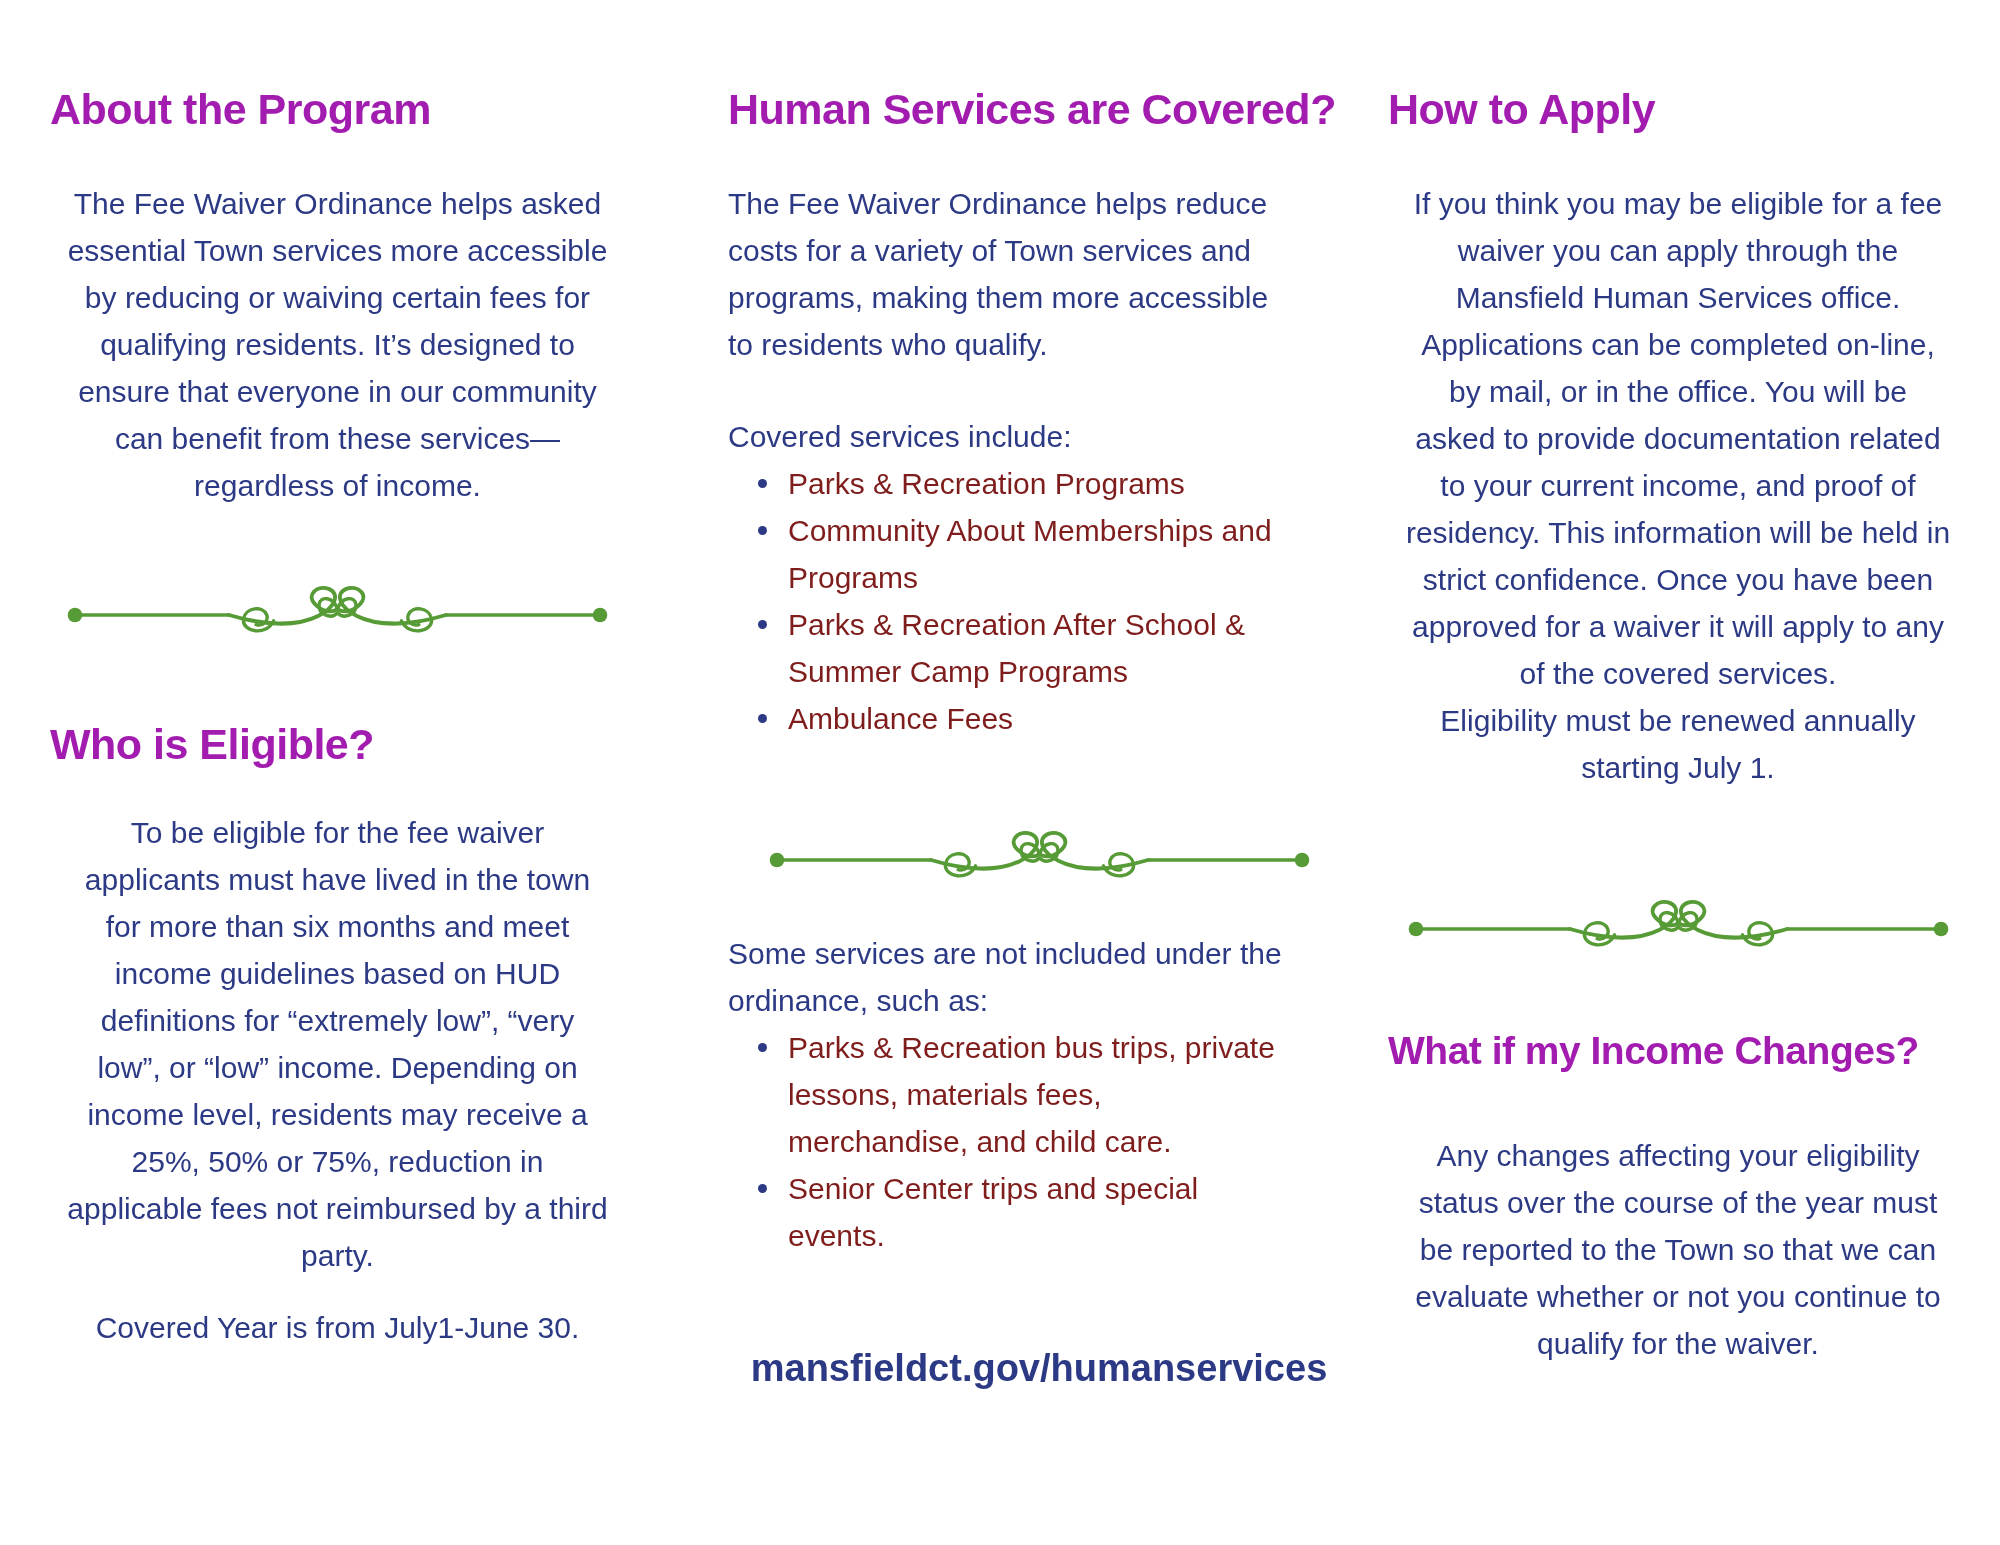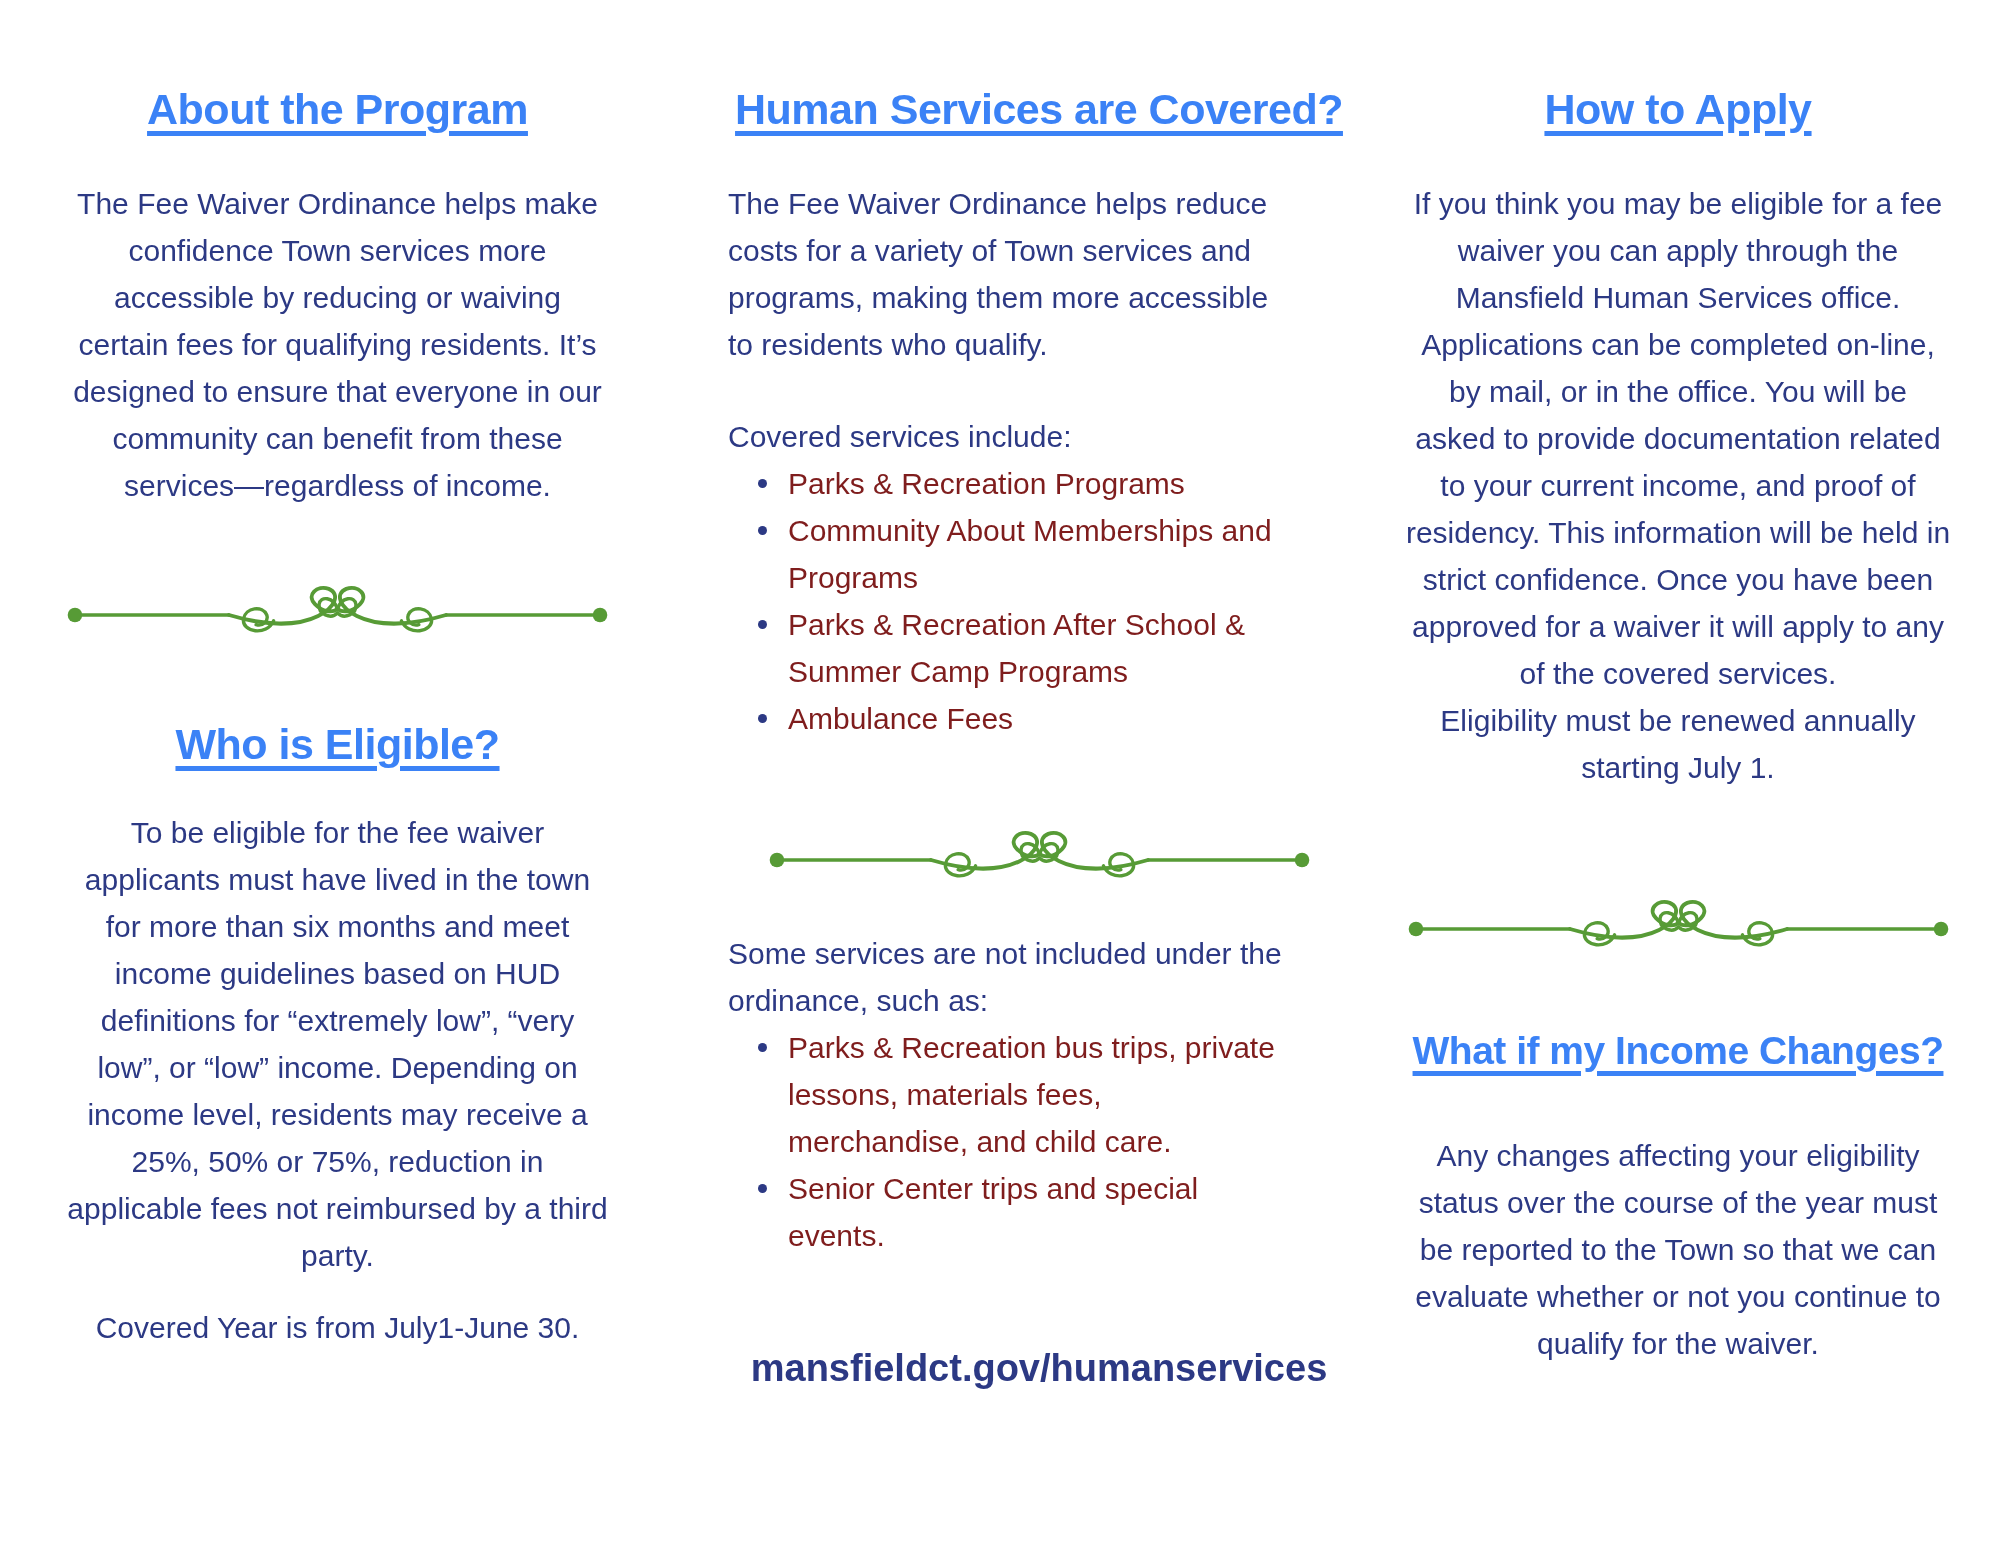--- a/index.html
+++ b/index.html
@@ -7,22 +7,22 @@
     position:relative; width:2000px; height:1545px; background:#ffffff;
     font-family:"Liberation Sans","DejaVu Sans",sans-serif; overflow:hidden;
   }
   .col { position:absolute; top:0; }
   .col1 { left:50px;  width:575px; }
   .col2 { left:728px; width:622px; }
   .col3 { left:1388px; width:580px; }
 
   h2.sec {
     margin:0; font-size:43px; line-height:54px; font-weight:bold;
-    color:#3b82f6; text-align:center; letter-spacing:-0.5px; white-space:nowrap;
-    text-decoration:underline; text-decoration-thickness:5px; text-underline-offset:7px;
+    color:#a21caf; letter-spacing:-0.5px; white-space:nowrap;
+    text-decoration-thickness:5px; text-underline-offset:7px;
   }
   .col3 h2.income { font-size:39px; line-height:49px; }
 
   .para { margin:0 auto; font-size:30px; line-height:47px; color:#2c3984; width:545px; }
   .center { text-align:center; }
   .left   { text-align:left; }
   .col2 .para { margin:0; width:560px; }
 
   .lead { width:560px; }
 
@@ -78,21 +78,21 @@
       <path d="M280,26 C276,13 262,12 261,21 C260,31 273,37 280,30" stroke-width="3.5"></path>
     </g>
   </defs>
 </svg>
 
 <div class="page">
 
   <div class="col col1">
     <h2 class="sec h-about">About the Program</h2>
 
-    <p class="para center p-about">The Fee Waiver Ordinance helps make confidence Town services more accessible by reducing or waiving certain fees for qualifying residents. It’s designed to ensure that everyone in our community can benefit from these services—regardless of income.</p>
+    <p class="para center p-about">The Fee Waiver Ordinance helps asked essential Town services more accessible by reducing or waiving certain fees for qualifying residents. It’s designed to ensure that everyone in our community can benefit from these services—regardless of income.</p>
 
     <svg class="flourish d1" viewBox="0 0 560 64">
       <use href="#fl-half"></use>
       <use href="#fl-half" transform="translate(560,0) scale(-1,1)"></use>
     </svg>
 
     <h2 class="sec h-eligible">Who is Eligible?</h2>
 
     <p class="para center p-eligible">To be eligible for the fee waiver applicants must have lived in the town for more than six months and meet income guidelines based on HUD definitions for “extremely low”, “very low”, or “low” income. Depending on income level, residents may receive a 25%, 50% or 75%, reduction in applicable fees not reimbursed by a third party.</p>
 

